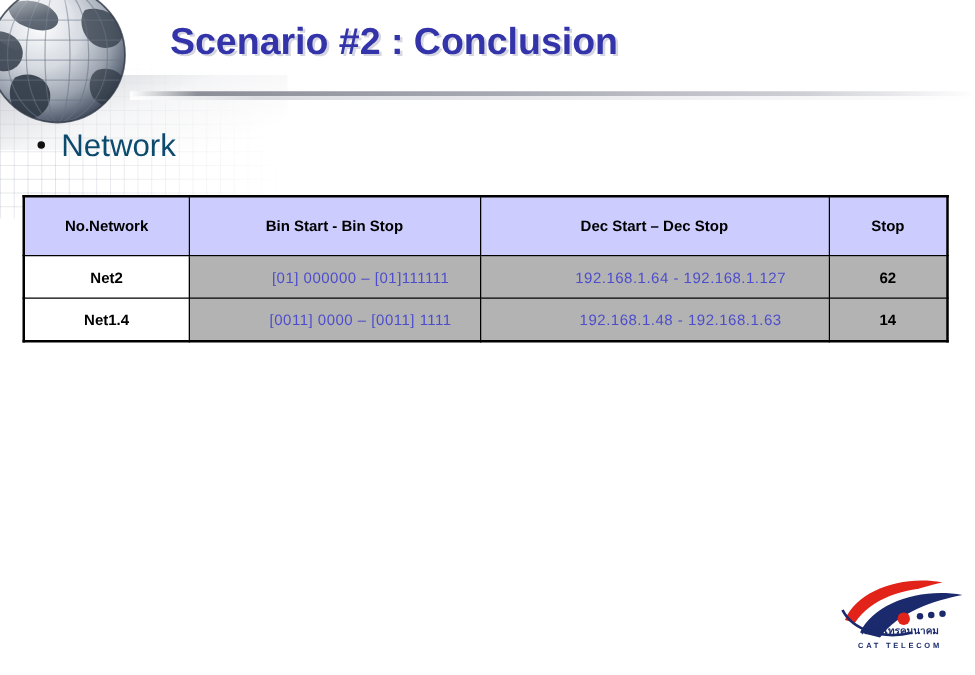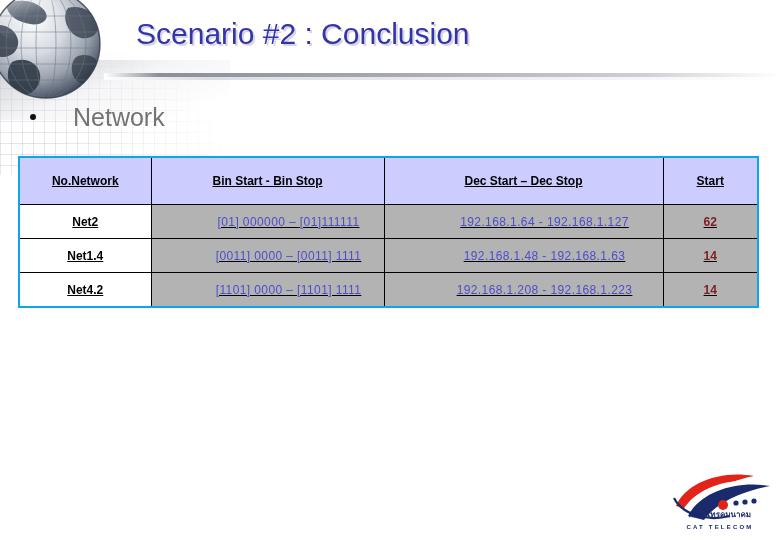--- a/index.html
+++ b/index.html
@@ -50,21 +50,21 @@
     height: 122px;
     pointer-events: none;
   }
 
   
   .title {
     position: absolute;
     left: 136px;
     top: 17px;
     font-size: 30px;
-    font-weight: normal;
+    font-weight: bold;
     color: #3333AA;
     letter-spacing: 0px;
     white-space: nowrap;
     text-shadow: 2px 2px 0 rgba(180,180,200,0.55);
     text-align: right;
   }
   .title-rule {
     position: absolute;
     left: 104px;
     top: 73px;
@@ -95,42 +95,40 @@
     height: 6px;
     border-radius: 50%;
     background: #111111;
     margin-right: 13px;
     position: relative;
     top: -6px;
     flex: 0 0 auto;
   }
   .bullet-main {
     font-size: 25px;
-    color: #737373;
+    color: #0c4a6e;
     font-weight: normal;
     letter-spacing: 0px;
-    margin-left: 24px;
   }
   .bullet-thai {
     font-size: 18px;
     color: #0d0d0d;
     margin-left: 8px;
     letter-spacing: 0px;
   }
 
   
   .net-table {
     position: absolute;
     left: 18px;
     top: 156px;
     width: 739px;
     border-collapse: collapse;
     table-layout: fixed;
-    border: 2px solid #0ea5e9;
-    text-decoration: underline;
+    border: 2px solid #000000;
   }
   .net-table th,
   .net-table td {
     border: 1px solid #000000;
     padding: 0;
     text-align: center;
     vertical-align: middle;
   }
   .net-table thead th {
     background: #CCCCFF;
@@ -156,29 +154,29 @@
   td.cell-bin,
   td.cell-dec {
     background: #B3B3B3;
     color: #4D4DCC;
     font-weight: normal;
     letter-spacing: 0.4px;
     padding-left: 42px;
   }
   td.cell-hosts {
     background: #B3B3B3;
-    color: #7f1d1d;
+    color: #000000;
     font-weight: bold;
   }
 
   
   .logo {
     position: absolute;
     right: 8px;
-    bottom: 6px;
+    bottom: 16px;
     width: 104px;
     height: 62px;
     pointer-events: none;
   }
   .logo-th {
     position: absolute;
     left: 0;
     bottom: 13px;
     width: 104px;
     text-align: center;
@@ -275,42 +273,36 @@
       <col class="col-net">
       <col class="col-bin">
       <col class="col-dec">
       <col class="col-hosts">
     </colgroup>
     <thead>
       <tr>
         <th>No.Network</th>
         <th>Bin Start - Bin Stop</th>
         <th>Dec Start – Dec Stop</th>
-        <th>Start</th>
+        <th>Stop</th>
       </tr>
     </thead>
     <tbody id="table-body">
         <tr>
           <td class="cell-net">Net2</td>
           <td class="cell-bin">[01] 000000 – [01]111111</td>
           <td class="cell-dec">192.168.1.64 - 192.168.1.127</td>
           <td class="cell-hosts">62</td>
         </tr>
         <tr>
           <td class="cell-net">Net1.4</td>
           <td class="cell-bin">[0011] 0000 – [0011] 1111</td>
           <td class="cell-dec">192.168.1.48 - 192.168.1.63</td>
           <td class="cell-hosts">14</td>
         </tr>
-        <tr>
-          <td class="cell-net">Net4.2</td>
-          <td class="cell-bin">[1101] 0000 – [1101] 1111</td>
-          <td class="cell-dec">192.168.1.208 - 192.168.1.223</td>
-          <td class="cell-hosts">14</td>
-        </tr>
       </tbody>
   </table>
 
   <div class="logo">
     <svg width="104" height="50" viewBox="0 0 104 50" style="position:absolute;left:0;top:0;">
       <path d="M8 34 C18 10, 54 -2, 86 4 C66 8, 36 18, 22 38 Z" fill="#E2231A"></path>
       <path d="M14 40 C26 16, 62 4, 96 10 C74 14, 44 24, 30 44 Z" fill="#ffffff"></path>
       <path d="M20 44 C32 20, 68 8, 102 14 C80 18, 50 28, 36 48 Z" fill="#1A2A6C"></path>
       <path d="M6 26 C14 42, 38 50, 62 44" fill="none" stroke="#1A2A6C" stroke-width="2.2"></path>
       <circle cx="55" cy="33" r="5" fill="#E2231A"></circle>

